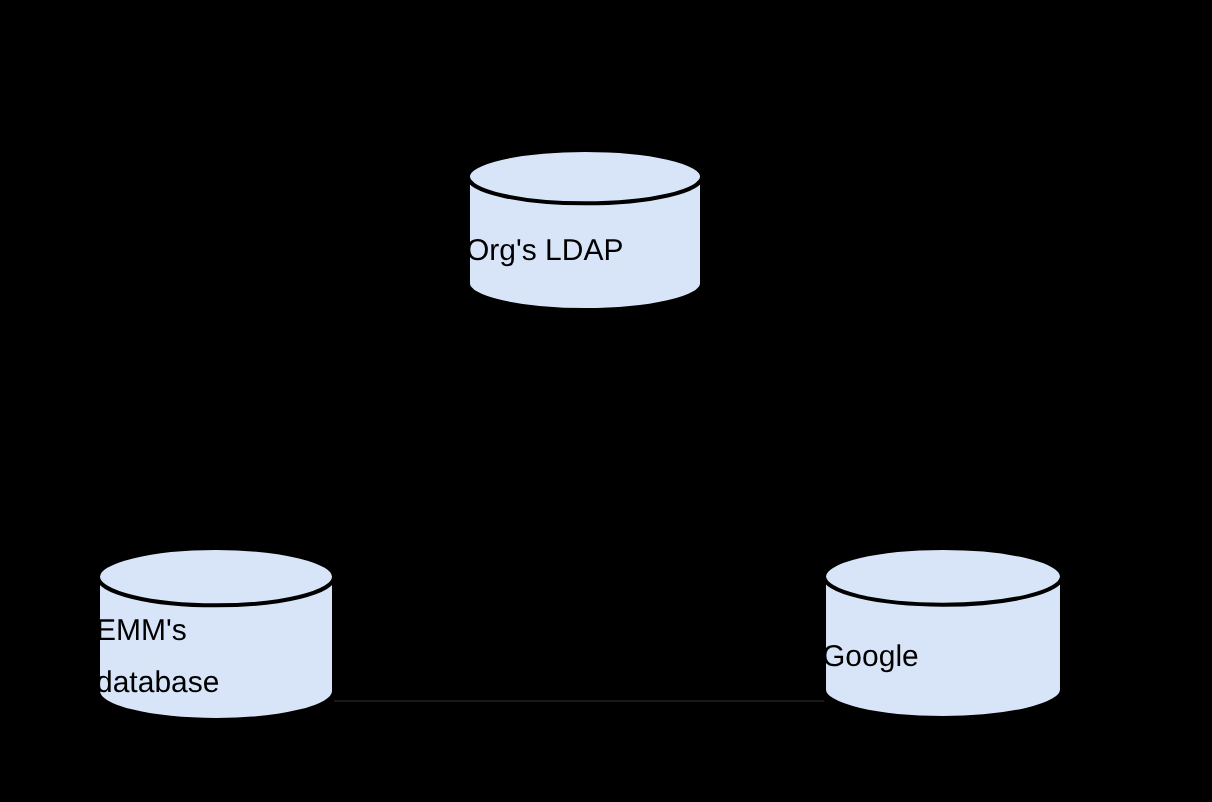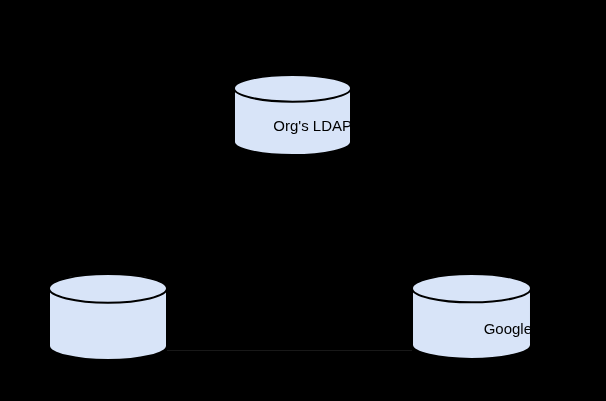--- a/index.html
+++ b/index.html
@@ -32,21 +32,21 @@
     vector-effect: non-scaling-stroke;
   }
   .node .label {
     position: absolute;
     left: 0;
     right: 0;
     top: 30%;
     bottom: 2%;
     display: flex;
     flex-direction: column;
-    align-items: flex-end;
+    align-items: flex-start;
     justify-content: center;
     text-align: center;
     font-size: 15px;
     line-height: 26px;
     color: var(--label-color, #000000);
     pointer-events: none;
   }
   .node .label span:empty { display: none; }
 
   
@@ -77,20 +77,24 @@
     <div class="label">
       <span>Org's LDAP</span>
     </div>
   </div>
 
   <div class="node node-emm">
     <svg class="cyl" viewBox="0 0 120 86" preserveAspectRatio="none" aria-hidden="true">
       <path class="cyl-body" d="M1,15 L1,71 A59,14 0 0 0 119,71 L119,15 A59,14 0 0 0 1,15 Z"></path>
       <ellipse class="cyl-lid" cx="60" cy="15" rx="59" ry="14"></ellipse>
     </svg>
+    <div class="label">
+      <span>EMM's</span>
+      <span>database</span>
+    </div>
   </div>
 
   <div class="node node-google">
     <svg class="cyl" viewBox="0 0 120 86" preserveAspectRatio="none" aria-hidden="true">
       <path class="cyl-body" d="M1,15 L1,71 A59,14 0 0 0 119,71 L119,15 A59,14 0 0 0 1,15 Z"></path>
       <ellipse class="cyl-lid" cx="60" cy="15" rx="59" ry="14"></ellipse>
     </svg>
     <div class="label">
       <span>Google</span>
 

